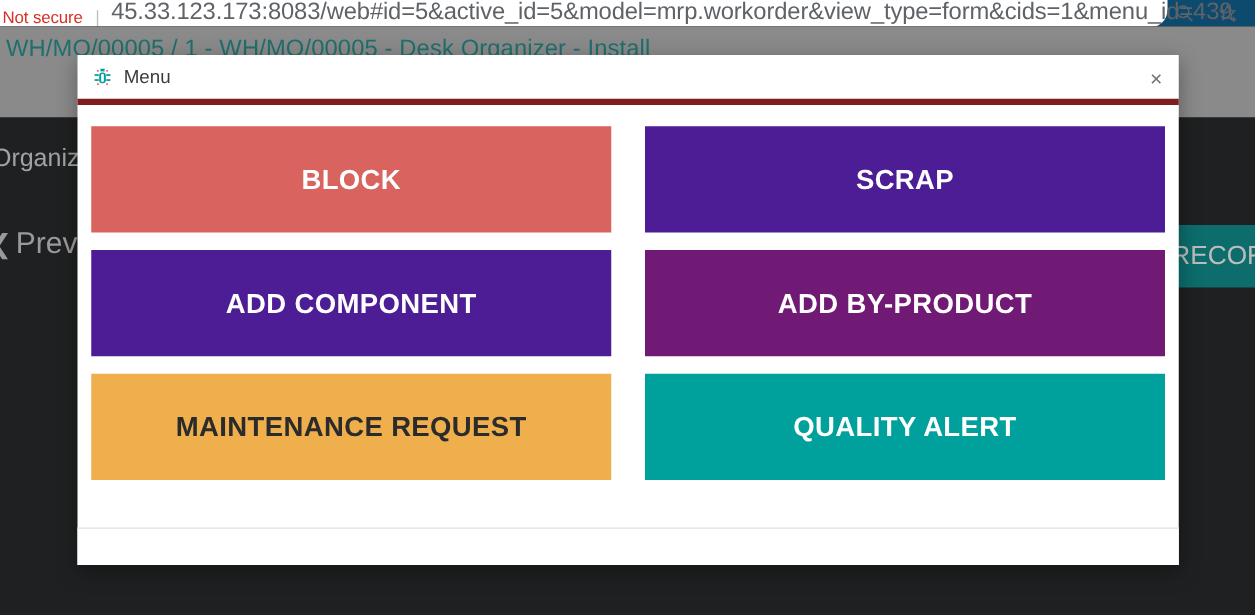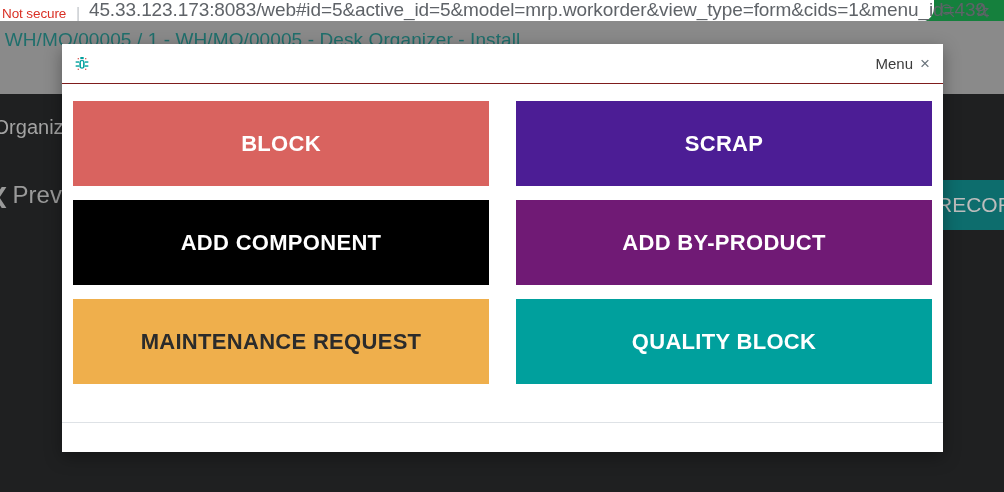--- a/index.html
+++ b/index.html
@@ -14,21 +14,21 @@
     background: #1f2021;
     position: relative;
   }
 
   
   .browser-bar {
     position: absolute;
     left: 0; top: 0;
     width: 1004px;
     height: 21px;
-    background: #15803d;
+    background: #0c4a6e;
     display: flex;
     align-items: center;
     box-sizing: border-box;
   }
   .omnibox {
     position: absolute;
     left: 0; top: -6px;
     width: 934px;
     height: 28px;
     background: #ffffff;
@@ -137,26 +137,25 @@
     left: 62px; top: 44px;
     width: 881px;
     height: 408px;
     background: #ffffff;
     box-shadow: 0 5px 16px rgba(0,0,0,0.35);
     z-index: 20;
   }
   .modal-header {
     position: relative;
     height: 40px;
-    border-bottom: 1px solid #7f1d1d;
+    border-bottom: 5px solid #7f1d1d;
     display: flex;
     align-items: center;
     padding: 0 30px 0 12px;
     box-sizing: border-box;
-    justify-content: space-between;
   }
   .bug-icon {
     width: 16px;
     height: 16px;
     margin-right: 9px;
     flex: none;
   }
   .modal-title {
     font-size: 15px;
     color: #3c3c3c;
@@ -264,21 +263,21 @@
       </svg>
     </span>
     <span class="modal-title">Menu</span>
     <button class="modal-close">×</button>
   </div>
 
   <div class="modal-body">
     <div class="btn-grid">
       <button class="menu-btn" style="background:#d9635f;color:#ffffff;">BLOCK</button>
       <button class="menu-btn" style="background:#4c1d95;color:#ffffff;">SCRAP</button>
-      <button class="menu-btn" style="background:#000000;color:#ffffff;">ADD COMPONENT</button>
+      <button class="menu-btn" style="background:#4c1d95;color:#ffffff;">ADD COMPONENT</button>
       <button class="menu-btn" style="background:#701a75;color:#ffffff;">ADD BY-PRODUCT</button>
       <button class="menu-btn" style="background:#efaf4c;color:#2b2b2b;">MAINTENANCE REQUEST</button>
-      <button class="menu-btn" style="background:#00a09d;color:#ffffff;">QUALITY BLOCK</button>
+      <button class="menu-btn" style="background:#00a09d;color:#ffffff;">QUALITY ALERT</button>
     </div>
   </div>
 
   <div class="modal-footer"></div>
 </div>
 
 </body></html>

